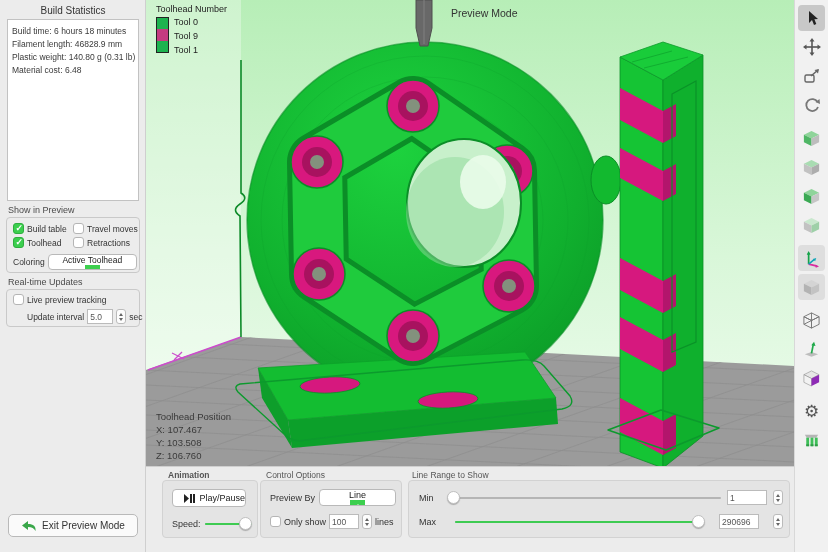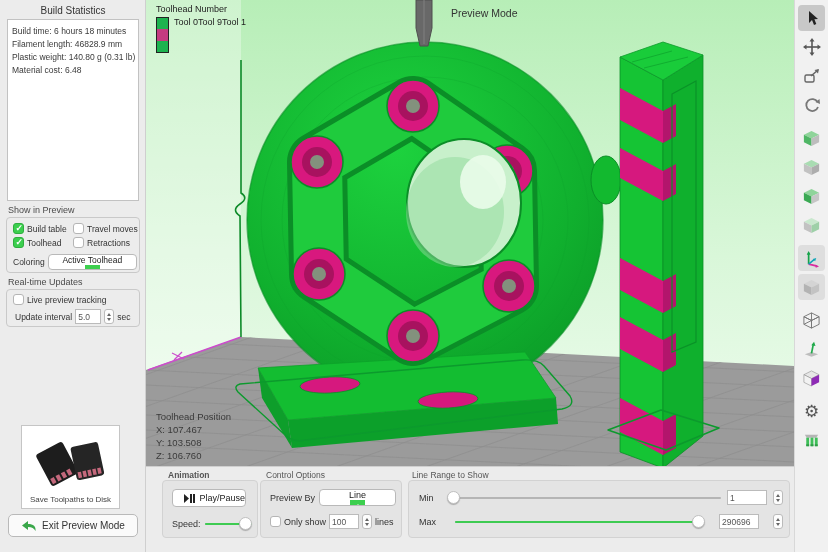--- a/index.html
+++ b/index.html
@@ -31,21 +31,21 @@
   .img-btn .pic{flex:1;width:100%;display:flex;align-items:center;justify-content:center;overflow:hidden;}
   .img-btn .cap{font-size:8px;color:#444;padding:2px 0 4px;}
   #exit-btn{position:absolute;left:8px;top:514px;width:130px;height:23px;background:#fafafa;border:1px solid #b9b9b9;border-radius:5px;display:flex;align-items:center;justify-content:center;gap:5px;font-size:10px;color:#333;}
   
   #viewport{position:absolute;left:146px;top:0;width:648px;height:466px;overflow:hidden;}
   #legend{position:absolute;left:10px;top:4px;}
   #legend .lg-title{font-size:9px;color:#222;margin-bottom:3px;}
   #legend .lg-body{display:flex;gap:5px;}
   #legend .lg-bar{width:13px;border:1px solid #222;display:flex;flex-direction:column;}
   #legend .lg-bar div{flex:1;}
-  #legend .lg-labels{display:flex;flex-direction:row;justify-content:space-between;font-size:9px;color:#222;padding:0;}
+  #legend .lg-labels{display:flex;flex-direction:column;justify-content:space-between;font-size:9px;color:#222;padding:0;}
   #preview-mode-label{position:absolute;left:305px;top:7px;font-size:10.5px;color:#333;}
   #toolhead-pos{position:absolute;left:10px;top:410px;font-size:9.5px;line-height:13px;color:#3a3a3a;}
   
   #right-toolbar{position:absolute;left:794px;top:0;width:34px;height:552px;background:#f1f1f1;border-left:1px solid #d8d8d8;display:flex;flex-direction:column;align-items:center;padding-top:5px;}
   .tool-btn{width:27px;height:26px;margin-bottom:3px;border-radius:4px;display:flex;align-items:center;justify-content:center;}
   .tool-btn.pressed{background:#c8c8c8;}
   .tool-btn.soft{background:#dedede;}
   .tool-gap{height:4px;flex:0 0 auto;}
   .gear-glyph{font-size:17px;color:#555;line-height:1;}
   
@@ -102,54 +102,32 @@
         </span>
       </div>
     </div>
 
     <div class="section-label" style="top:277px;">Real-time Updates</div>
     <div class="group-box" style="top:289px;height:38px;">
       <div class="cb-row" style="left:6px;top:4px;">
         <span class="cb"></span>
         <span>Live preview tracking</span>
       </div>
-      <div class="cb-row" style="left:8px;top:19px;width:124px;gap:3px;">
+      <div class="cb-row" style="left:20px;top:19px;width:124px;gap:3px;">
         <span>Update interval</span>
         <input class="numfield" style="width: 26px;" readonly="" value="5.0">
         <span class="stepper">
             <span class="t u"></span>
             <span class="t d"></span>
           </span>
         <span>sec</span>
       </div>
     </div>
 
 
-    <div class="img-btn" style="top:425px;">
-      <div class="pic">
-        <svg width="90" height="60" viewBox="0 0 90 60">
-          <g transform="rotate(-28 30 30)">
-            <rect x="14" y="16" width="30" height="36" rx="3" fill="#1d1d1d"></rect>
-            <rect x="16" y="44" width="4" height="6" fill="#c4687c"></rect>
-              <rect x="22" y="44" width="4" height="6" fill="#c4687c"></rect>
-            <rect x="28" y="44" width="4" height="6" fill="#c4687c"></rect>
-              <rect x="34" y="44" width="4" height="6" fill="#c4687c"></rect>
-          </g>
-          <g transform="rotate(-12 62 34)">
-            <rect x="48" y="14" width="28" height="34" rx="3" fill="#252525"></rect>
-            <rect x="50" y="40" width="3.5" height="6" fill="#c4687c"></rect>
-              <rect x="55" y="40" width="3.5" height="6" fill="#c4687c"></rect>
-            <rect x="60" y="40" width="3.5" height="6" fill="#c4687c"></rect>
-              <rect x="65" y="40" width="3.5" height="6" fill="#c4687c"></rect>
-            <rect x="70" y="40" width="3.5" height="6" fill="#c4687c"></rect>
-          </g>
-        </svg>
-      </div>
-      <div class="cap">Save Toolpaths to Disk</div>
-    </div>
 
     <div id="exit-btn">
       <svg width="16" height="10" viewBox="0 0 16 10">
         <path d="M7,0 L1,4.5 L7,9 L7,6 C11,6 13,7.5 14.5,10 C15,5.5 12.5,3 7,3 Z" fill="#3aa74a"></path>
       </svg>
       <span>Exit Preview Mode</span>
     </div>
   </div>
 
   <div id="viewport">

